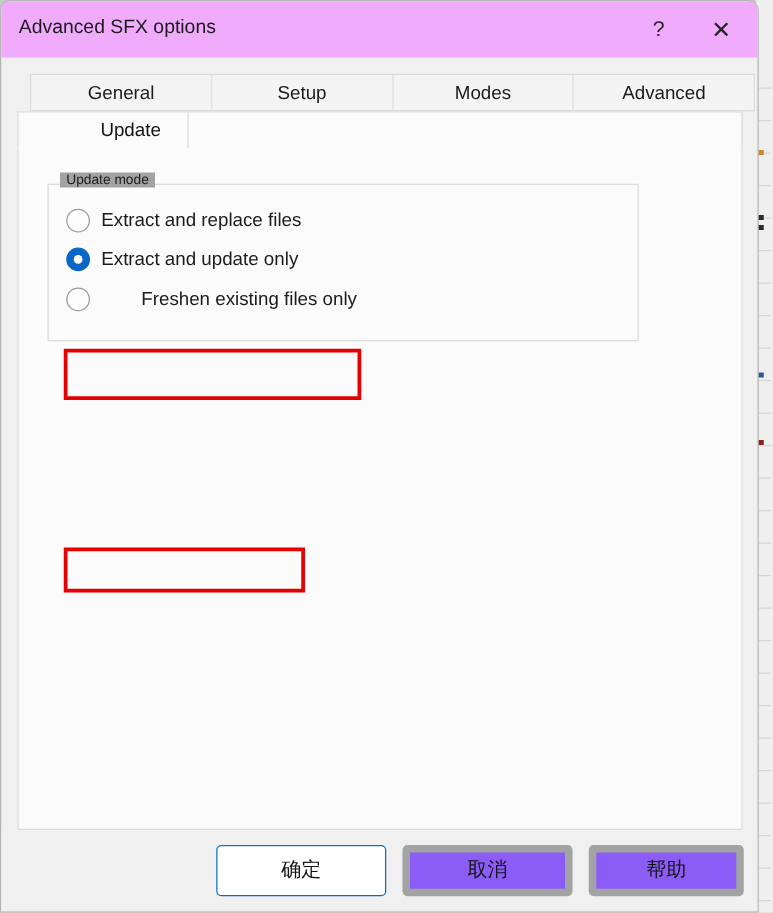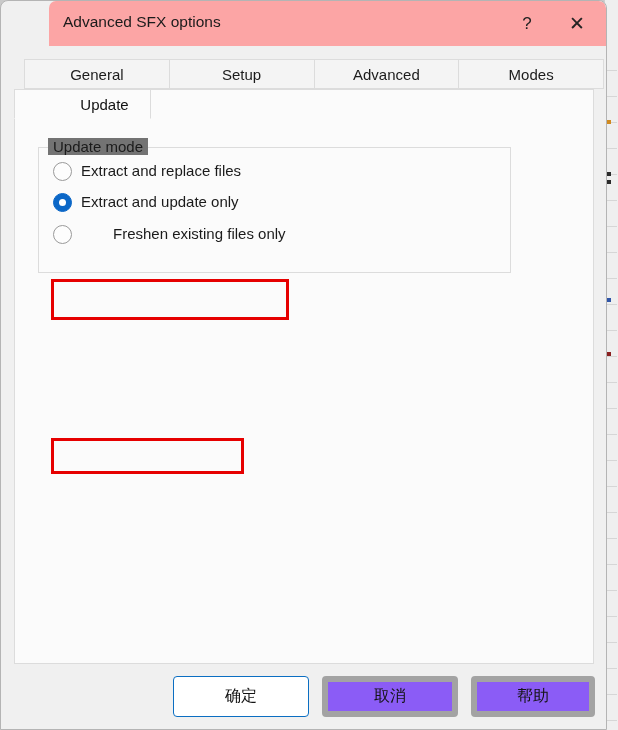--- a/index.html
+++ b/index.html
@@ -46,24 +46,23 @@
     border-top-left-radius: 8px;
     border-top-right-radius: 8px;
     box-sizing: border-box;
     overflow: hidden;
   }
 
   
   #titlebar {
     position: relative;
     height: 45px;
-    background: #fca5a5;
+    background: #f0abfc;
     border-top-left-radius: 7px;
     border-top-right-radius: 7px;
-    margin-left: 48px;
   }
   #title-text {
     position: absolute;
     left: 14px;
     top: 12px;
     font-size: 15.5px;
     color: #1b1b1b;
     white-space: nowrap;
   }
   .title-btn {
@@ -149,32 +148,33 @@
     background: transparent;
   }
   #group-update   { left: 23px; top: 57px;  width: 473px; height: 126px; }
   #group-overwrite{ left: 23px; top: 213px; width: 473px; height: 126px; }
 
   .groupbox-label {
     position: absolute;
     top: -10px;
     left: 9px;
     padding: 0 5px;
-    background: #737373;
-    font-size: 15px;
+    background: #a3a3a3;
+    font-size: 11px;
     color: #1b1b1b;
     white-space: nowrap;
   }
 
   
   .radio-row {
     position: absolute;
     left: 14px;
     height: 29px;
     display: flex;
+    align-items: center;
     cursor: default;
   }
   .radio-row.r0 { top: 14px; }
   .radio-row.r1 { top: 45px; }
   .radio-row.r2 { top: 77px; gap: 32px; }
 
   .radio-mark {
     width: 19px;
     height: 19px;
     border-radius: 50%;
@@ -296,22 +296,22 @@
     </div>
     <div class="title-btn" id="close-btn">
       <span>✕</span>
     </div>
   </div>
 
   <div id="tabs">
     <div class="tab-row" id="tab-row-1">
       <div class="tab">General</div>
       <div class="tab">Setup</div>
+      <div class="tab">Modes</div>
       <div class="tab">Advanced</div>
-      <div class="tab">Modes</div>
     </div>
     <div class="tab-row" id="tab-row-2">
       <div class="tab selected" id="tab-update">Update</div>
       <div class="tab" id="tab-text-icon">Text and icon</div>
       <div class="tab" id="tab-license">License</div>
       <div class="tab" id="tab-module">Module</div>
     </div>
   </div>
 
   <div id="tab-panel">

